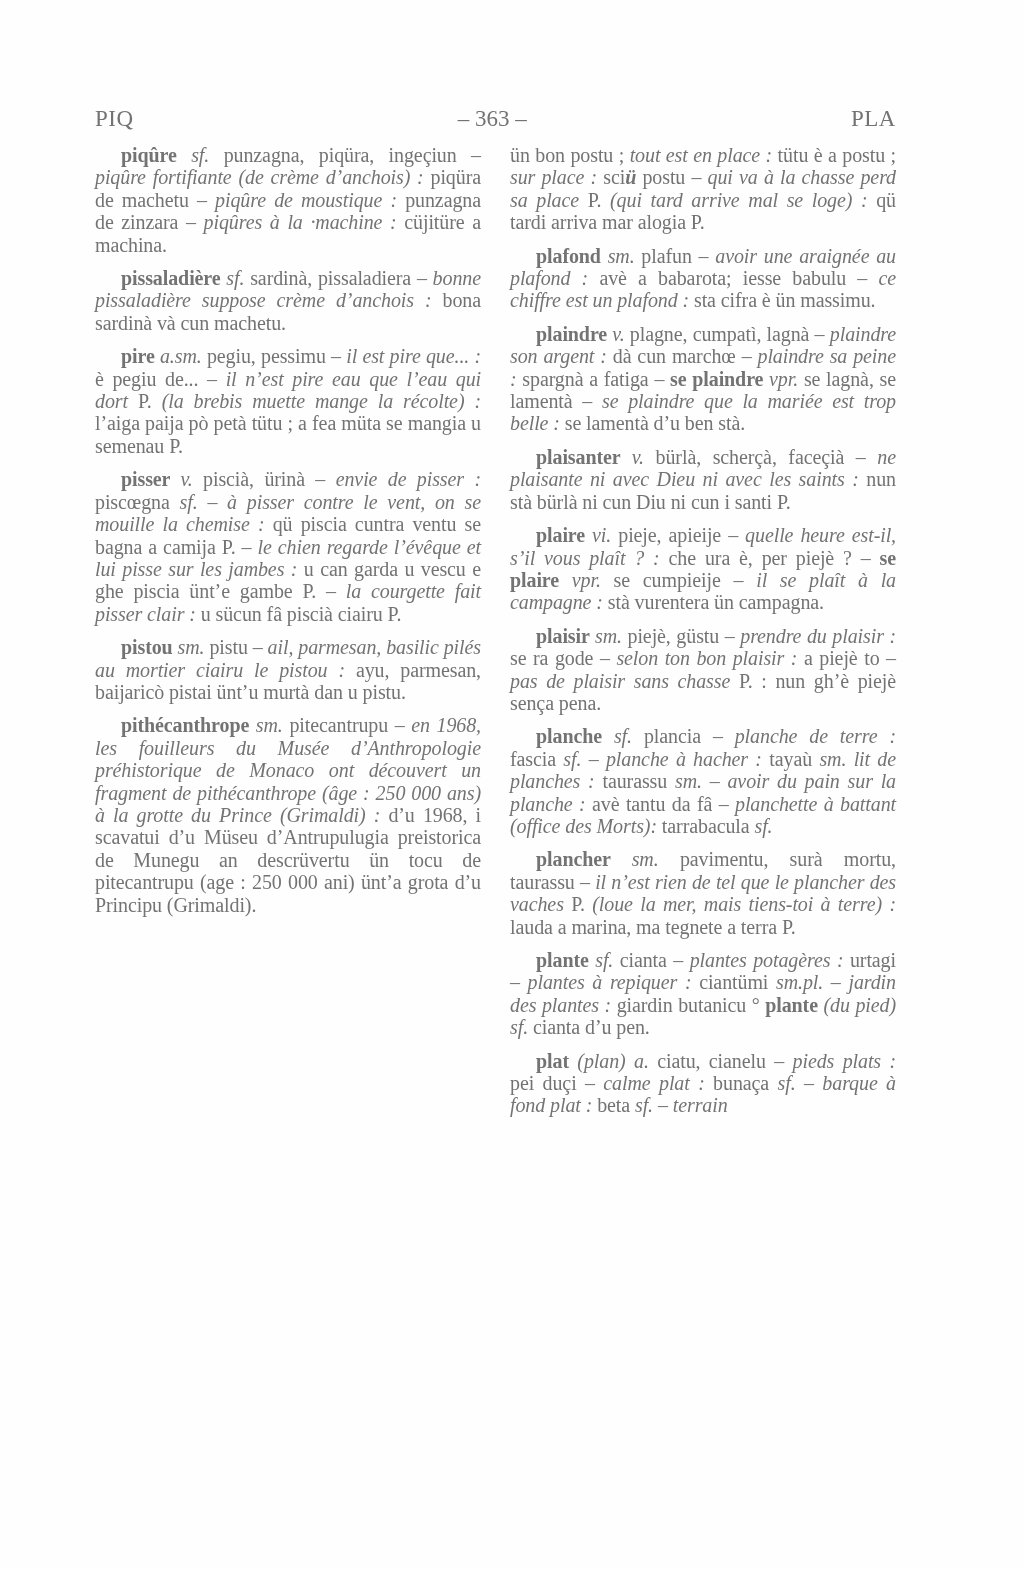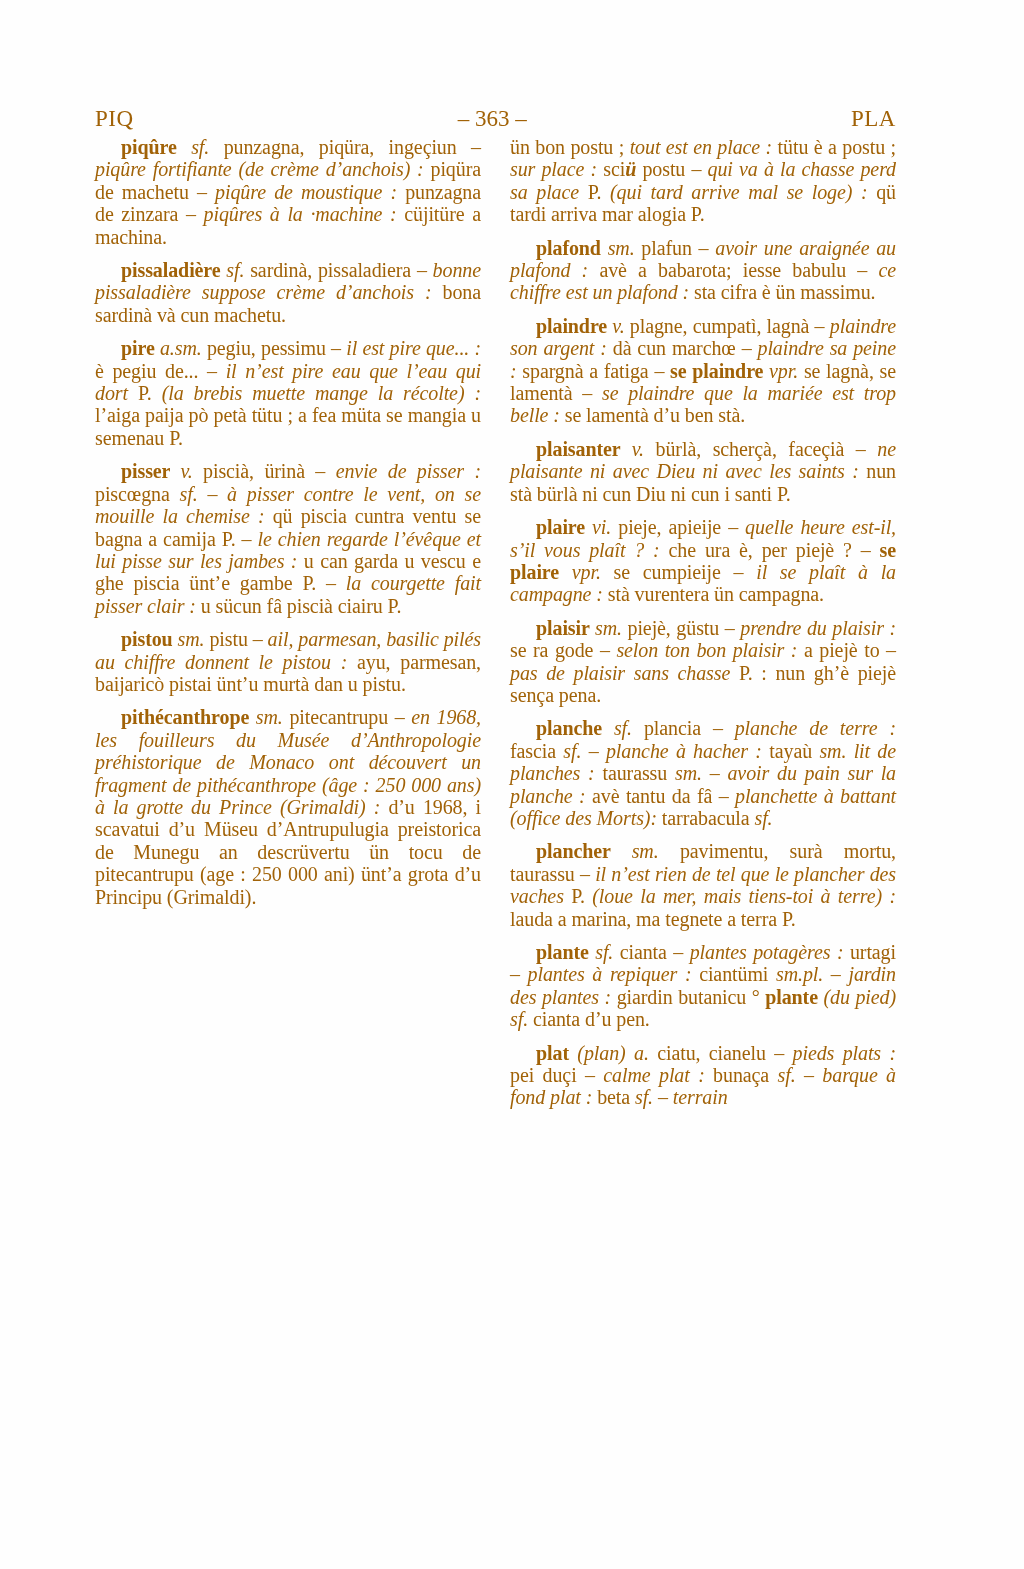--- a/index.html
+++ b/index.html
@@ -5,37 +5,37 @@
   html, body { margin: 0; padding: 0; }
   body {
     width: 1024px; height: 1569px;
     background: #ffffff;
     font-family: "Liberation Serif", "DejaVu Serif", serif;
   }
   .page {
     position: relative;
     width: 1024px; height: 1569px;
     background: #fefefe;
-    color: #a16207;
+    color: #737373;
     overflow: hidden;
   }
   .running-head {
     position: absolute;
     top: 106px; left: 95px;
     width: 801px;
     display: flex;
     justify-content: space-between;
     align-items: baseline;
     font-size: 23px;
     line-height: 26px;
   }
   .running-head .guide { letter-spacing: 0.5px; }
   .columns {
     position: absolute;
-    top: 136px; left: 95px;
+    top: 144px; left: 95px;
     width: 801px;
     display: flex;
     gap: 29px;
   }
   .col {
     width: 386px;
     font-size: 20px;
     line-height: 22.4px;
     letter-spacing: -0.1px;
     text-align: justify;
@@ -57,21 +57,21 @@
     <span class="guide">PIQ</span>
     <span>– 363 –</span>
     <span class="guide">PLA</span>
   </header>
   <main class="columns">
     <div class="col">
         <p class="entry"><span class="b">piqûre </span><span class="i">sf. </span><span>punzagna, piqüra, ingeçiun – </span><span class="i">piqûre fortifiante (de crème d’anchois) : </span><span>piqüra de machetu – </span><span class="i">piqûre de moustique : </span><span>punzagna de zinzara – </span><span class="i">piqûres à la ·machine : </span><span>cüjitüre a machina.</span></p>
         <p class="entry"><span class="b">pissaladière </span><span class="i">sf. </span><span>sardinà, pissaladiera – </span><span class="i">bonne pissaladière suppose crème d’anchois : </span><span>bona sardinà và cun machetu.</span></p>
         <p class="entry"><span class="b">pire </span><span class="i">a.sm. </span><span>pegiu, pessimu – </span><span class="i">il est pire que... : </span><span>è pegiu de... – </span><span class="i">il n’est pire eau que l’eau qui dort </span><span>P. </span><span class="i">(la brebis muette mange la récolte) : </span><span>l’aiga paija pò petà tütu ; a fea müta se mangia u semenau P.</span></p>
         <p class="entry"><span class="b">pisser </span><span class="i">v. </span><span>piscià, ürinà – </span><span class="i">envie de pisser : </span><span>piscœgna </span><span class="i">sf. </span><span>– </span><span class="i">à pisser contre le vent, on se mouille la chemise : </span><span>qü piscia cuntra ventu se bagna a camija P. – </span><span class="i">le chien regarde l’évêque et lui pisse sur les jambes : </span><span>u can garda u vescu e ghe piscia ünt’e gambe P. – </span><span class="i">la courgette fait pisser clair : </span><span>u sücun fâ piscià ciairu P.</span></p>
-        <p class="entry"><span class="b">pistou </span><span class="i">sm. </span><span>pistu – </span><span class="i">ail, parmesan, basilic pilés au chiffre donnent le pistou : </span><span>ayu, parmesan, baijaricò pistai ünt’u murtà dan u pistu.</span></p>
+        <p class="entry"><span class="b">pistou </span><span class="i">sm. </span><span>pistu – </span><span class="i">ail, parmesan, basilic pilés au mortier ciairu le pistou : </span><span>ayu, parmesan, baijaricò pistai ünt’u murtà dan u pistu.</span></p>
         <p class="entry"><span class="b">pithécanthrope </span><span class="i">sm. </span><span>pitecantrupu – </span><span class="i">en 1968, les fouilleurs du Musée d’Anthropologie préhistorique de Monaco ont découvert un fragment de pithécanthrope (âge : 250 000 ans) à la grotte du Prince (Grimaldi) : </span><span>d’u 1968, i scavatui d’u Müseu d’Antrupulugia preistorica de Munegu an descrüvertu ün tocu de pitecantrupu (age : 250 000 ani) ünt’a grota d’u Principu (Grimaldi).</span></p>
       </div>
     <div class="col">
         <p class="entry cont"><span>ün bon postu ; </span><span class="i">tout est en place : </span><span>tütu è a postu ; </span><span class="i">sur place : </span><span>sci</span><span class="b i">ü</span><span> postu – </span><span class="i">qui va à la chasse perd sa place </span><span>P. </span><span class="i">(qui tard arrive mal se loge) : </span><span>qü tardi arriva mar alogia P.</span></p>
         <p class="entry"><span class="b">plafond </span><span class="i">sm. </span><span>plafun – </span><span class="i">avoir une araignée au plafond : </span><span>avè a babarota; iesse babulu – </span><span class="i">ce chiffre est un plafond : </span><span>sta cifra è ün massimu.</span></p>
         <p class="entry"><span class="b">plaindre </span><span class="i">v. </span><span>plagne, cumpatì, lagnà – </span><span class="i">plaindre son argent : </span><span>dà cun marchœ – </span><span class="i">plaindre sa peine : </span><span>spargnà a fatiga – </span><span class="b">se plaindre </span><span class="i">vpr. </span><span>se lagnà, se lamentà – </span><span class="i">se plaindre que la mariée est trop belle : </span><span>se lamentà d’u ben stà.</span></p>
         <p class="entry"><span class="b">plaisanter </span><span class="i">v. </span><span>bürlà, scherçà, faceçià – </span><span class="i">ne plaisante ni avec Dieu ni avec les saints : </span><span>nun stà bürlà ni cun Diu ni cun i santi P.</span></p>
         <p class="entry"><span class="b">plaire </span><span class="i">vi. </span><span>pieje, apieije – </span><span class="i">quelle heure est-il, s’il vous plaît ? : </span><span>che ura è, per piejè ? – </span><span class="b">se plaire </span><span class="i">vpr. </span><span>se cumpieije – </span><span class="i">il se plaît à la campagne : </span><span>stà vurentera ün campagna.</span></p>
         <p class="entry"><span class="b">plaisir </span><span class="i">sm. </span><span>piejè, güstu – </span><span class="i">prendre du plaisir : </span><span>se ra gode – </span><span class="i">selon ton bon plaisir : </span><span>a piejè to – </span><span class="i">pas de plaisir sans chasse </span><span>P. : nun gh’è piejè sença pena.</span></p>
         <p class="entry"><span class="b">planche </span><span class="i">sf. </span><span>plancia – </span><span class="i">planche de terre : </span><span>fascia </span><span class="i">sf. </span><span>– </span><span class="i">planche à hacher : </span><span>tayaù </span><span class="i">sm. lit de planches : </span><span>taurassu </span><span class="i">sm. </span><span>– </span><span class="i">avoir du pain sur la planche : </span><span>avè tantu da fâ – </span><span class="i">planchette à battant (office des Morts): </span><span>tarrabacula </span><span class="i">sf.</span></p>

